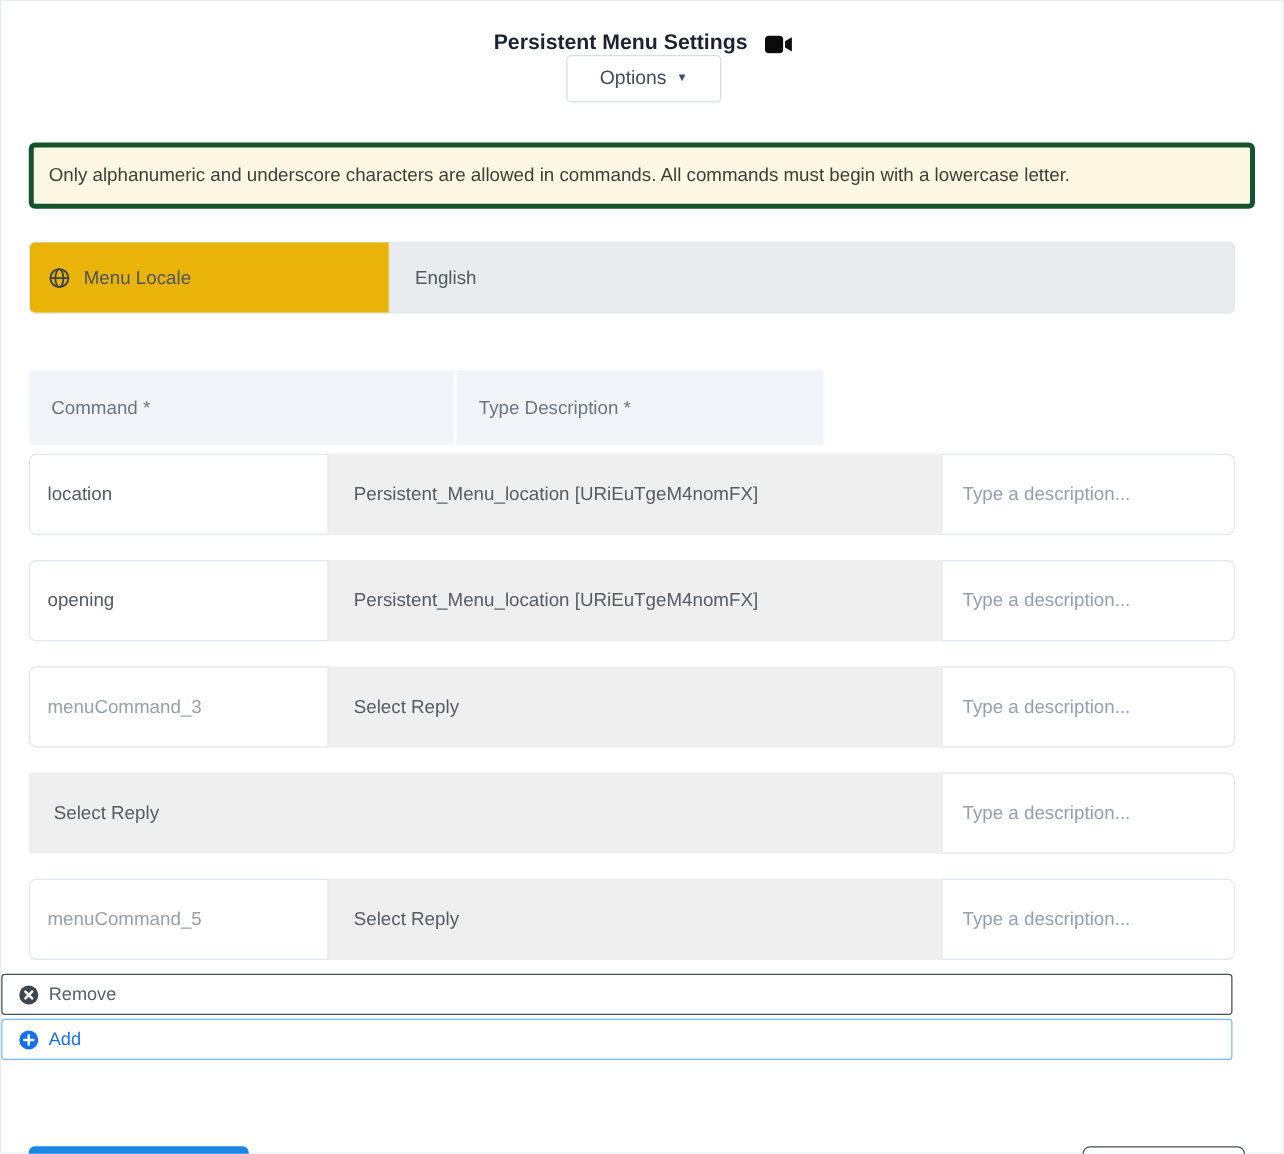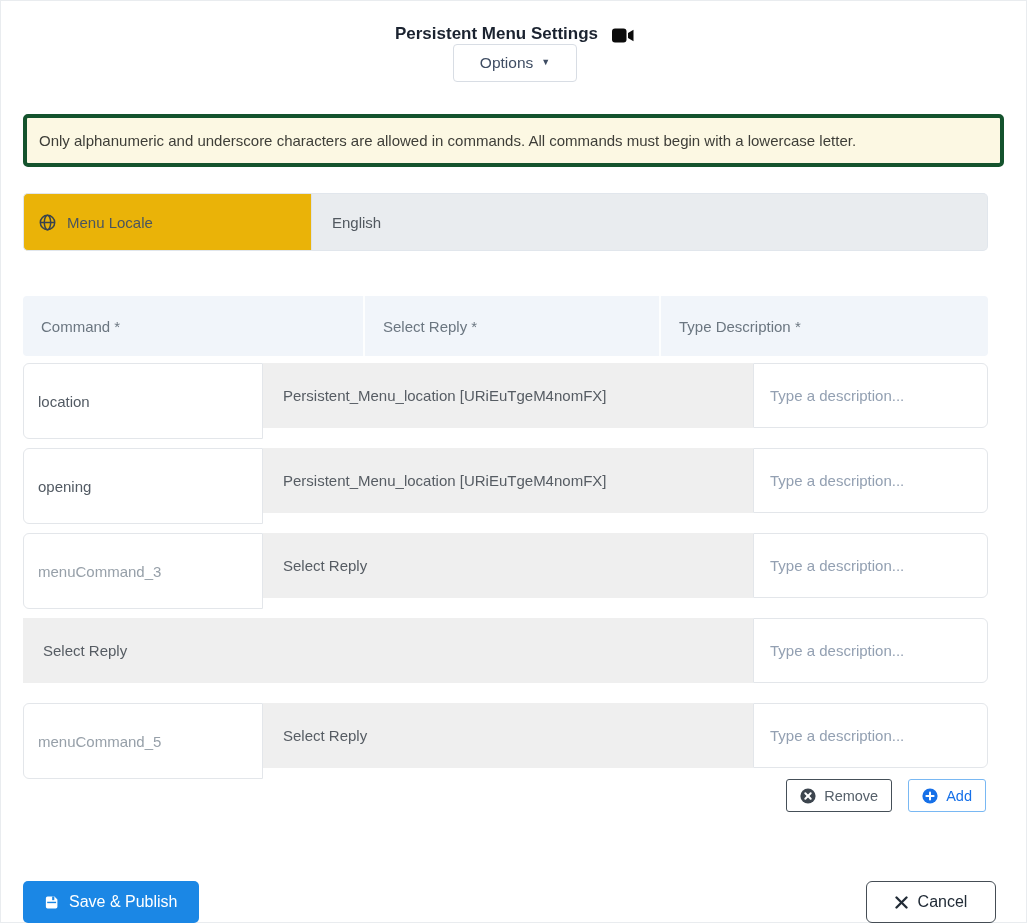--- a/index.html
+++ b/index.html
@@ -44,35 +44,35 @@
     font-size:15px; color:#6b7680; border-right:2px solid #fdfefe;
   }
   .th:nth-child(1){ width:342px; }
   .th:nth-child(2){ width:296px; }
   .th:nth-child(3){ flex:1; border-right:none; }
   
   .rows { margin:7px 40px 0 22px; width:965px; }
   .mrow { display:flex; height:65px; margin-bottom:20px; }
   .mrow:last-child { margin-bottom:0; }
   .cmd-input {
-    width:240px; height:76px; border:1px solid #e3e6ea; border-radius:6px 0 0 6px;
+    width:240px; height:65px; border:1px solid #e3e6ea; border-radius:6px 0 0 6px;
     padding:0 14px; font-size:15px; color:#525a63; font-family:inherit; outline:none;
   }
   .cmd-input::placeholder { color:#97a0a9; opacity:1; }
   .reply-cell {
     flex:1; background:#efefef; display:flex; align-items:center;
     padding-left:20px; font-size:15px; color:#565c63; cursor:pointer;
   }
   .desc-input {
     width:235px; height:65px; border:1px solid #e3e6ea; border-radius:0 6px 6px 0;
     padding:0 16px; font-size:15px; color:#525a63; font-family:inherit; outline:none;
   }
   .desc-input::placeholder { color:#93a0b2; opacity:1; }
   
-  .row-actions { display:flex; justify-content:flex-end; gap:16px; margin:11px 40px 0 0; }
+  .row-actions { display:flex; justify-content:flex-end; gap:3px; margin:11px 40px 0 0;flex-direction:column; }
   .btn-remove, .btn-add {
     display:flex; align-items:center; gap:8px; background:#fff; cursor:pointer;
     font-family:inherit; font-size:14.5px; padding:6px 13px; height:33px;
   }
   .btn-remove { border:1px solid #454f58; border-radius:3px; color:#56606a; }
   .btn-add { border:1px solid #79b8f3; border-radius:3px; color:#1670e8; }
   
   .footer { display:flex; justify-content:space-between; align-items:center; margin-top:69px; padding:0 30px 0 22px; }
   .btn-save {
     display:flex; align-items:center; gap:10px; background:#1b87e5; color:#fff;
@@ -121,21 +121,20 @@
       </span>
       <span>Menu Locale</span>
     </div>
     <div class="locale-value">
       <span>English</span>
     </div>
   </div>
 
   <div class="thead">
     <div class="th">Command *</div>
-    <div class="th">Select Reply *</div>
     <div class="th">Type Description *</div>
   </div>
 
   <div class="rows">
 
     <div class="mrow">
       <input class="cmd-input" type="text" value="location" style="">
       <div class="reply-cell">
         <span>Persistent_Menu_location [URiEuTgeM4nomFX]</span>
       </div>

